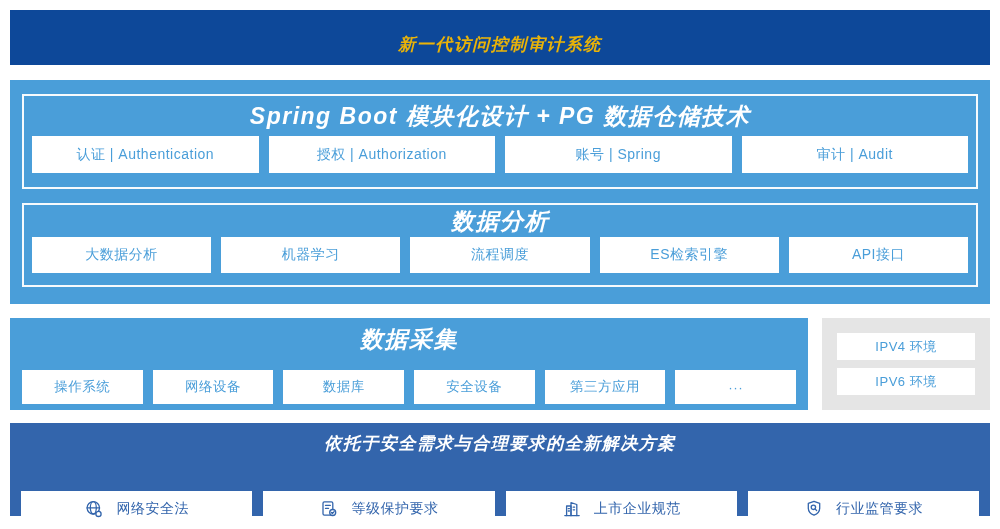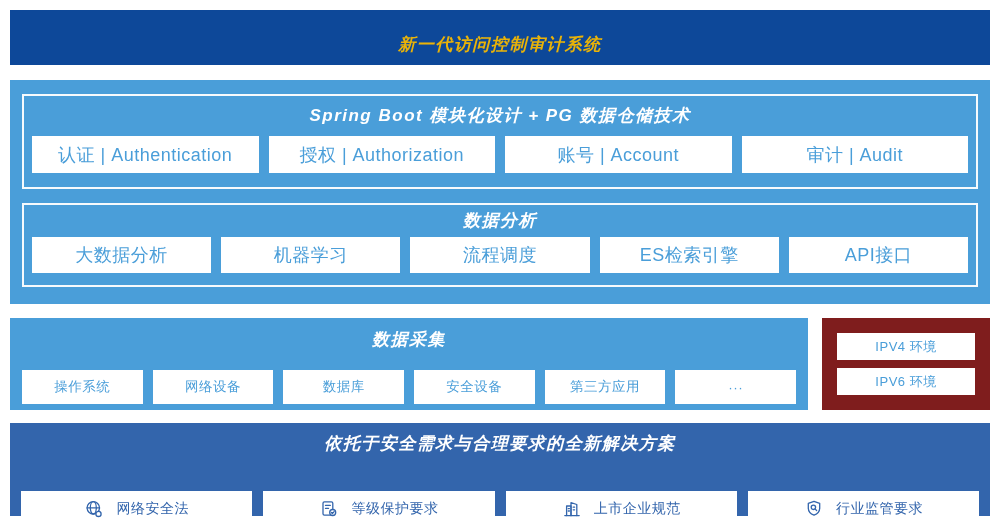--- a/index.html
+++ b/index.html
@@ -27,46 +27,46 @@
     position: absolute; left: 10px; top: 80px; width: 980px; height: 224px;
     background: #4a9ed9;
   }
   .sub-box {
     position: absolute; left: 12px; width: 956px;
     border: 2px solid rgba(255,255,255,0.95);
   }
   .sub-box.modules { top: 14px; height: 95px; }
   .sub-box.analysis { top: 123px; height: 84px; }
   .sub-title {
-    color: #ffffff; font-size: 17px; font-weight: bold; font-style: italic;
+    color: #ffffff; font-size: 23px; font-weight: bold; font-style: italic;
     letter-spacing: 1.5px; text-align: center;
   }
   .modules .sub-title { line-height: 40px; height: 40px; }
   .analysis .sub-title { line-height: 32px; height: 32px; }
   .chip-row { display: flex; gap: 10px; padding: 0 8px; }
   .chip {
     flex: 1; height: 37px; background: #ffffff;
     display: flex; align-items: center; justify-content: center;
-    color: #4a9ed9; font-size: 18px; letter-spacing: 0.5px;
+    color: #4a9ed9; font-size: 14px; letter-spacing: 0.5px;
   }
   .analysis .chip { height: 36px; }
 
   
   .collection {
     position: absolute; left: 10px; top: 318px; width: 798px; height: 92px;
     background: #4a9ed9;
   }
   .collection .sub-title { padding-top: 7px; height: 52px; line-height: 29px; }
   .collection .chip-row { padding: 0 12px; }
   .collection .chip { height: 34px; font-size: 13.5px; }
 
   
   .env {
     position: absolute; left: 822px; top: 318px; width: 168px; height: 92px;
-    background: #7f1d1d;
+    background: #e5e5e5;
     display: flex; flex-direction: column; justify-content: center;
     gap: 8px; padding: 0 15px;
   }
   .env .chip { flex: none; height: 27px; font-size: 13px; }
 
   
   .solution {
     position: absolute; left: 10px; top: 423px; width: 980px; height: 93px;
     background: #3365ac;
   }
@@ -93,21 +93,21 @@
     <div class="banner-title">新一代访问控制审计系统</div>
   </div>
 
   <div class="platform">
 
     <div class="sub-box modules">
       <div class="sub-title">Spring Boot 模块化设计 + PG 数据仓储技术</div>
       <div class="chip-row">
         <div class="chip">认证 | Authentication</div>
         <div class="chip">授权 | Authorization</div>
-        <div class="chip">账号 | Account</div>
+        <div class="chip">账号 | Spring</div>
         <div class="chip">审计 | Audit</div>
       </div>
     </div>
 
     <div class="sub-box analysis">
       <div class="sub-title">数据分析</div>
       <div class="chip-row">
         <div class="chip">大数据分析</div>
         <div class="chip">机器学习</div>
         <div class="chip">流程调度</div>

